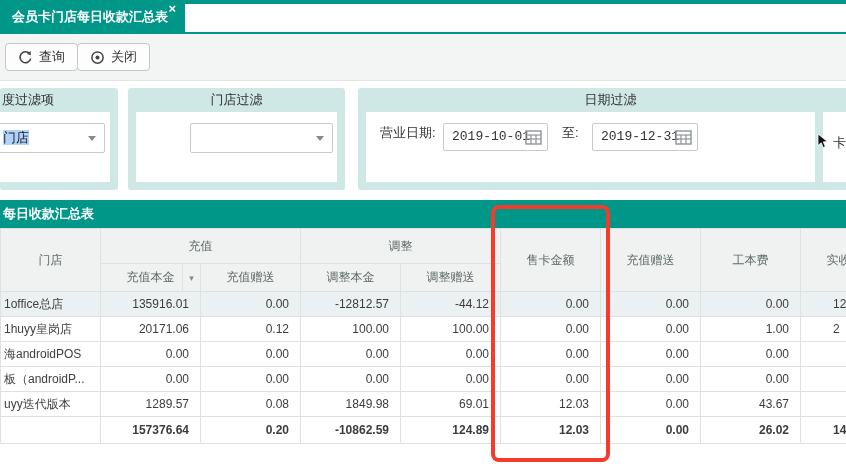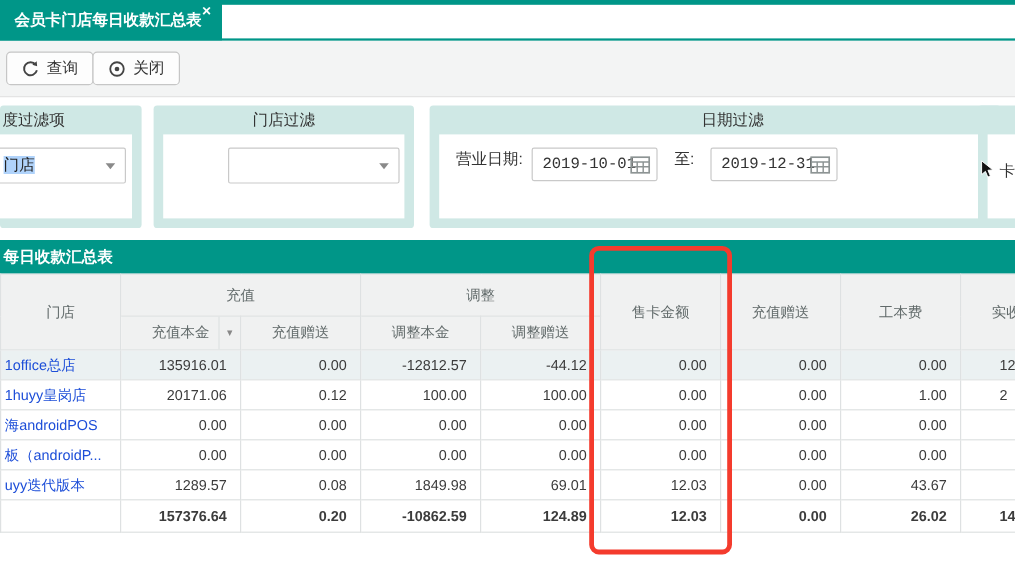--- a/index.html
+++ b/index.html
@@ -48,21 +48,21 @@
               font-size:13px;font-weight:bold;line-height:28px;padding-left:3px;box-sizing:border-box;}
   .gridwrap{position:absolute;left:0;top:228px;width:900px;}
   table.grid{border-collapse:collapse;table-layout:fixed;width:900px;font-size:12px;}
   table.grid col{width:100px;}
   table.grid th,table.grid td{border:1px solid #dee1e2;overflow:hidden;white-space:nowrap;vertical-align:middle;}
   table.grid thead th{background:#f0f1f1;color:#616a6a;font-weight:normal;}
   tr.h-group{height:35px;}
   tr.h-sub{height:28px;}
   tbody tr{height:25px;}
   tbody tr.total{height:27px;}
-  .c-name{text-align:left;padding-left:3px;color:#1d4ed8;}
+  .c-name{text-align:left;padding-left:3px;color:#404040;}
   .c-num{text-align:right;padding-right:11px;color:#3c3c3c;}
   .c-last{text-align:left;padding-left:32px;padding-right:0;}
   tr.hl td{background:#ebf1f2;}
   tr.total td{font-weight:bold;}
   th.menu-host{position:relative;}
   .hdr-caret{position:absolute;right:0;top:0;bottom:0;width:17px;border-left:1px solid #dee1e2;
              display:flex;align-items:center;justify-content:center;color:#888;font-size:9px;cursor:pointer;}
 
   
   .red-rect{position:absolute;left:491px;top:205px;width:111px;height:249px;

